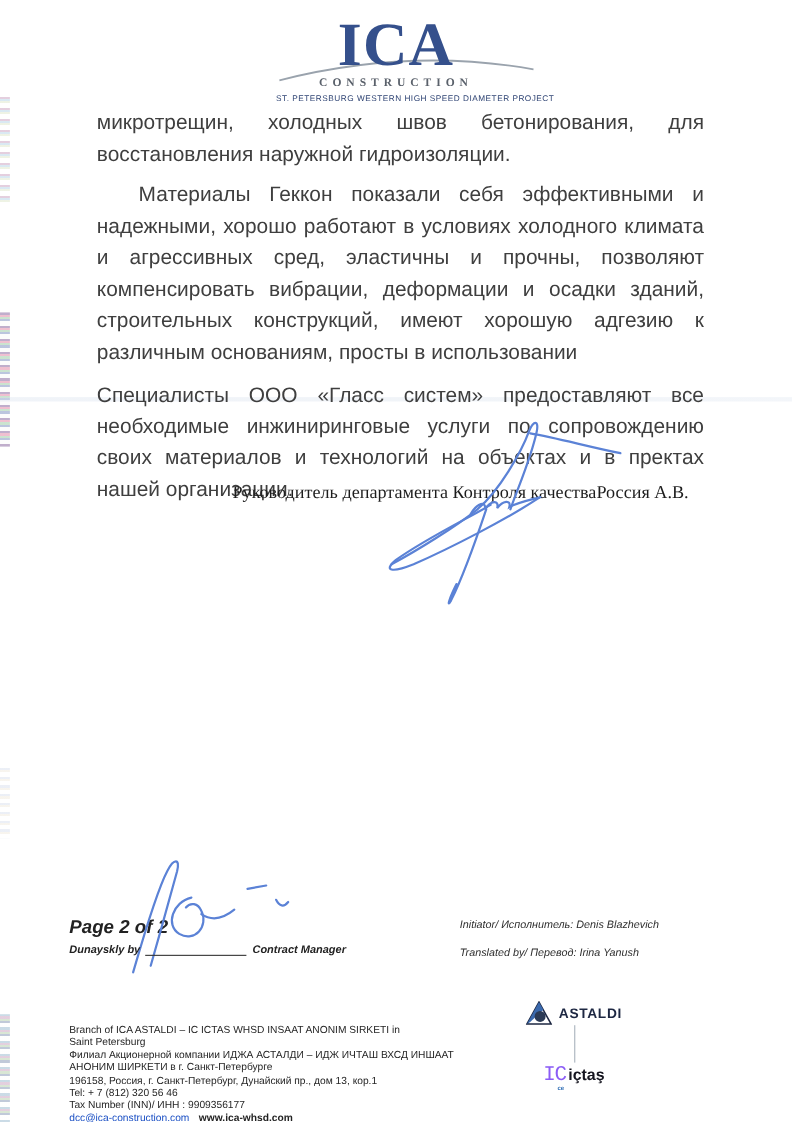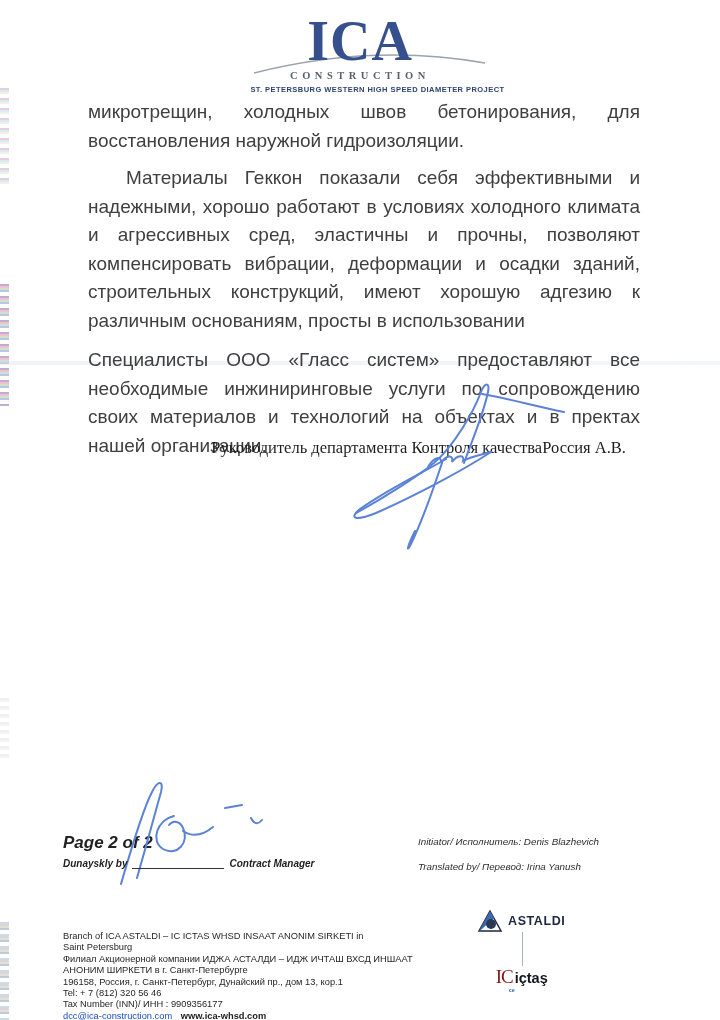--- a/index.html
+++ b/index.html
@@ -37,21 +37,21 @@
   .logo-arc { position:absolute; top:27px; left:252px; width:236px; height:40px; }
   .logo-ica {
     position:relative; font-family:"Liberation Serif", serif; font-size:56px; line-height:58px;
     font-weight:600; color:#35508c; letter-spacing:1px;
   }
   .logo-construction {
     margin-top:0px; font-family:"Liberation Serif", serif; font-size:10.5px;
     letter-spacing:4.5px; color:#5a616b; font-weight:600;
   }
   .logo-tagline {
-    margin-top:4px; font-size:7.5px; font-weight:bold; letter-spacing:0.45px; color:#2e4373;padding-left:35px;
+    margin-top:4px; font-size:7.5px; font-weight:normal; letter-spacing:0.45px; color:#2e4373;padding-left:35px;
   }
 
   
   .body-text {
     position:absolute; top:98px; left:88px; width:552px;
     font-size:19px; line-height:28.5px; color:#3f3f3f; text-align:justify;
   }
   .body-text p.p1 { margin:0 0 9px 0; }
   .body-text p.p2 { margin:0 0 11px 0; text-indent:38px; }
   .body-text p.p3 { margin:0; }
@@ -80,21 +80,21 @@
   .address-block { position:absolute; left:63px; top:884px; font-size:9.3px; line-height:11.4px; color:#262626;margin-top:47px; }
   .links-line { margin-top:0; }
   .email-link { color:#1a4fc4; text-decoration:underline; cursor:pointer; }
   .website { font-weight:bold; color:#222; margin-left:6px; }
 
   .logos-row { position:absolute; left:478px; top:910px; display:flex; align-items:center;flex-direction:column; }
   .astaldi { display:flex; align-items:center; }
   .astaldi-label { font-size:12.5px; font-weight:bold; letter-spacing:0.6px; color:#1d2742; margin-left:6px; }
   .logo-divider { width:1px; height:34px; background:#a9b2bc; margin:0 16px 0 18px; }
   .ictas { position:relative; display:flex; align-items:baseline; }
-  .ictas-ic { font-family:Liberation Serif, serif; font-size:19px; color:#7f1d1d; letter-spacing:-1px; }
+  .ictas-ic { font-family:Liberation Mono, monospace; font-size:19px; color:#8b5cf6; letter-spacing:-1px; }
   .ictas-sub { position:absolute; left:13px; bottom:-5px; font-size:5.5px; color:#2d6cb5; font-weight:bold; }
   .ictas-word { font-size:14.5px; font-weight:bold; color:#15151f; margin-left:2px; }
 </style>
 </head>
 <body>
 
 <div class="page">
 
   <div class="noise noise-1"></div>
   <div class="noise noise-2"></div>

